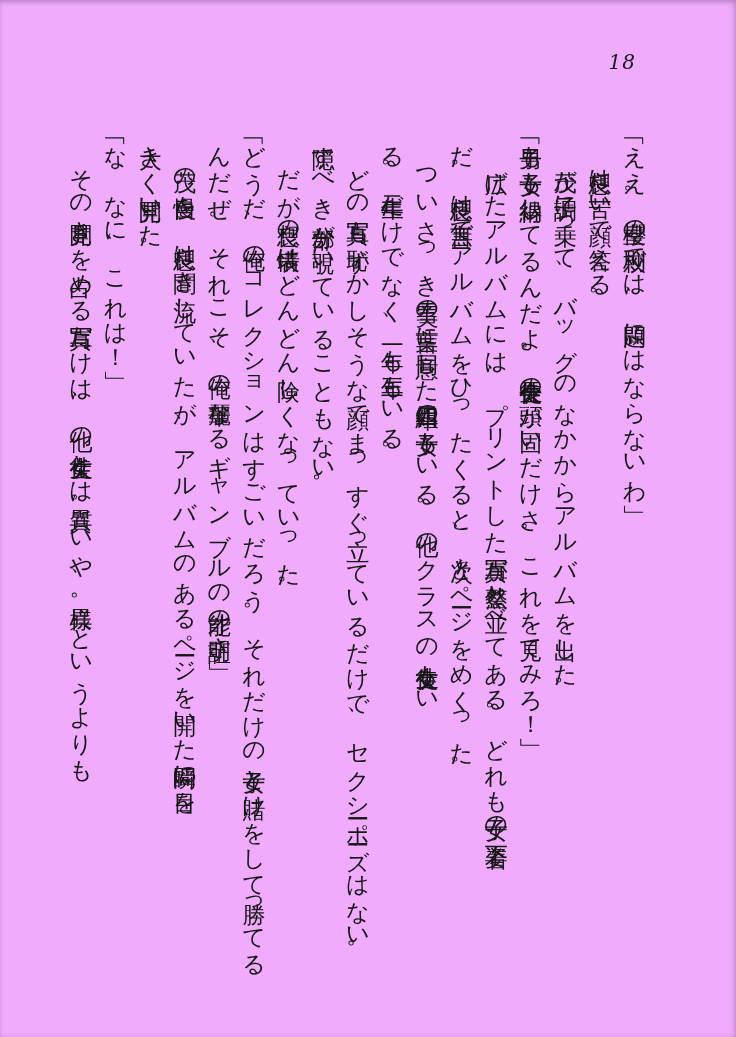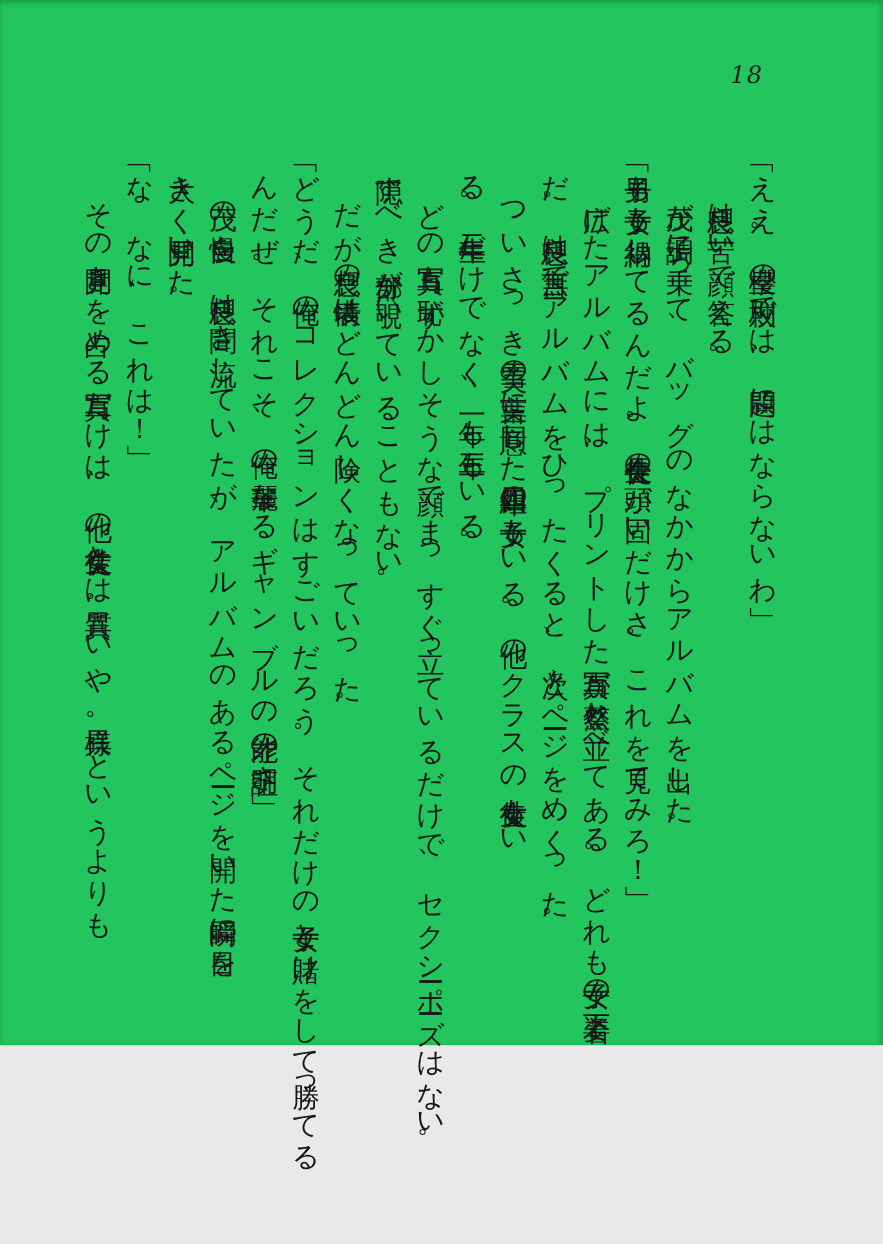--- a/index.html
+++ b/index.html
@@ -9,22 +9,22 @@
   }
   body {
     width: 736px;
     height: 1037px;
     background: #e9e9e9;
     overflow: hidden;
   }
   .page {
     position: relative;
     width: 736px;
-    height: 871px;
-    background: #22c55e;
+    height: 1037px;
+    background: #f0abfc;
     box-shadow: inset 0 3px 4px rgba(0,0,0,0.16),
                 inset -3px 0 4px rgba(0,0,0,0.10);
   }
   .page-number {
     position: absolute;
     top: 50px;
     right: 100px;
     font-family: "DejaVu Serif", "Liberation Serif", serif;
     font-style: italic;
     font-size: 20px;

